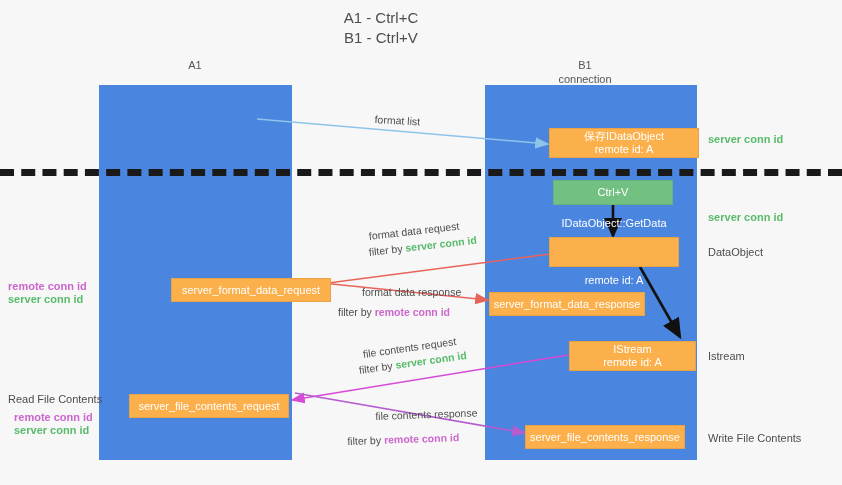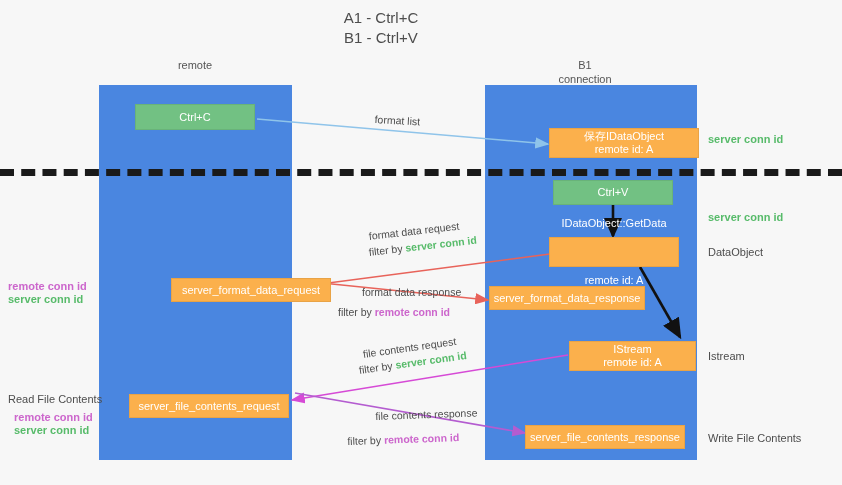--- a/index.html
+++ b/index.html
@@ -65,21 +65,21 @@
 <body>
 
 <div id="stage">
 
   <div class="title">
     <div>A1 - Ctrl+C</div>
     <div>B1 - Ctrl+V</div>
   </div>
 
   <div class="lane-head" style="left:110px;top:58px;width:170px;">
-    <div>remote</div>
+    <div>A1</div>
   </div>
   <div class="lane-head" style="left:500px;top:58px;width:170px;">
     <div>B1</div>
     <div>connection</div>
   </div>
 
   <div class="lane" style="left:99px;top:85px;width:193px;height:375px;"></div>
   <div class="lane" style="left:485px;top:85px;width:212px;height:375px;"></div>
 
   <svg class="layer" viewBox="0 0 842 485">
@@ -111,43 +111,40 @@
 
     <line x1="640" y1="267" x2="680" y2="337" stroke="#111111" stroke-width="2.6" marker-end="url(#ah-black)"></line>
 
     <line x1="568" y1="355" x2="292" y2="400" stroke="#d64ad6" stroke-width="1.6" marker-end="url(#ah-magenta)"></line>
 
     <line x1="295" y1="393" x2="525" y2="433" stroke="#b45cd0" stroke-width="1.6" marker-end="url(#ah-purple)"></line>
   </svg>
 
   <div class="dashline"></div>
 
-  <div class="node green" style="left:135px;top:104px;width:120px;height:26px;">
-    <span>Ctrl+C</span>
-  </div>
 
   <div class="node orange" style="left:549px;top:128px;width:150px;height:30px;flex-direction:column;">
     <span>保存IDataObject</span>
     <span>remote id: A</span>
   </div>
 
   <div class="node green" style="left:553px;top:180px;width:120px;height:25px;">
     <span>Ctrl+V</span>
   </div>
 
   <div class="node orange" style="left:549px;top:237px;width:130px;height:30px;flex-direction:column;gap:44px;">
     <span>IDataObject::GetData</span>
     <span>remote id: A</span>
   </div>
 
   <div class="node orange" style="left:129px;top:278px;width:160px;height:24px;margin-left:42px;">
     <span>server_format_data_request</span>
   </div>
 
-  <div class="node orange" style="left:489px;top:286px;width:156px;height:24px;">
+  <div class="node orange" style="left:489px;top:292px;width:156px;height:24px;">
     <span>server_format_data_response</span>
   </div>
 
   <div class="node orange" style="left:569px;top:341px;width:127px;height:30px;flex-direction:column;">
     <span>IStream</span>
     <span>remote id: A</span>
   </div>
 
   <div class="node orange" style="left:129px;top:394px;width:160px;height:24px;text-align:right;">
     <span>server_file_contents_request</span>

